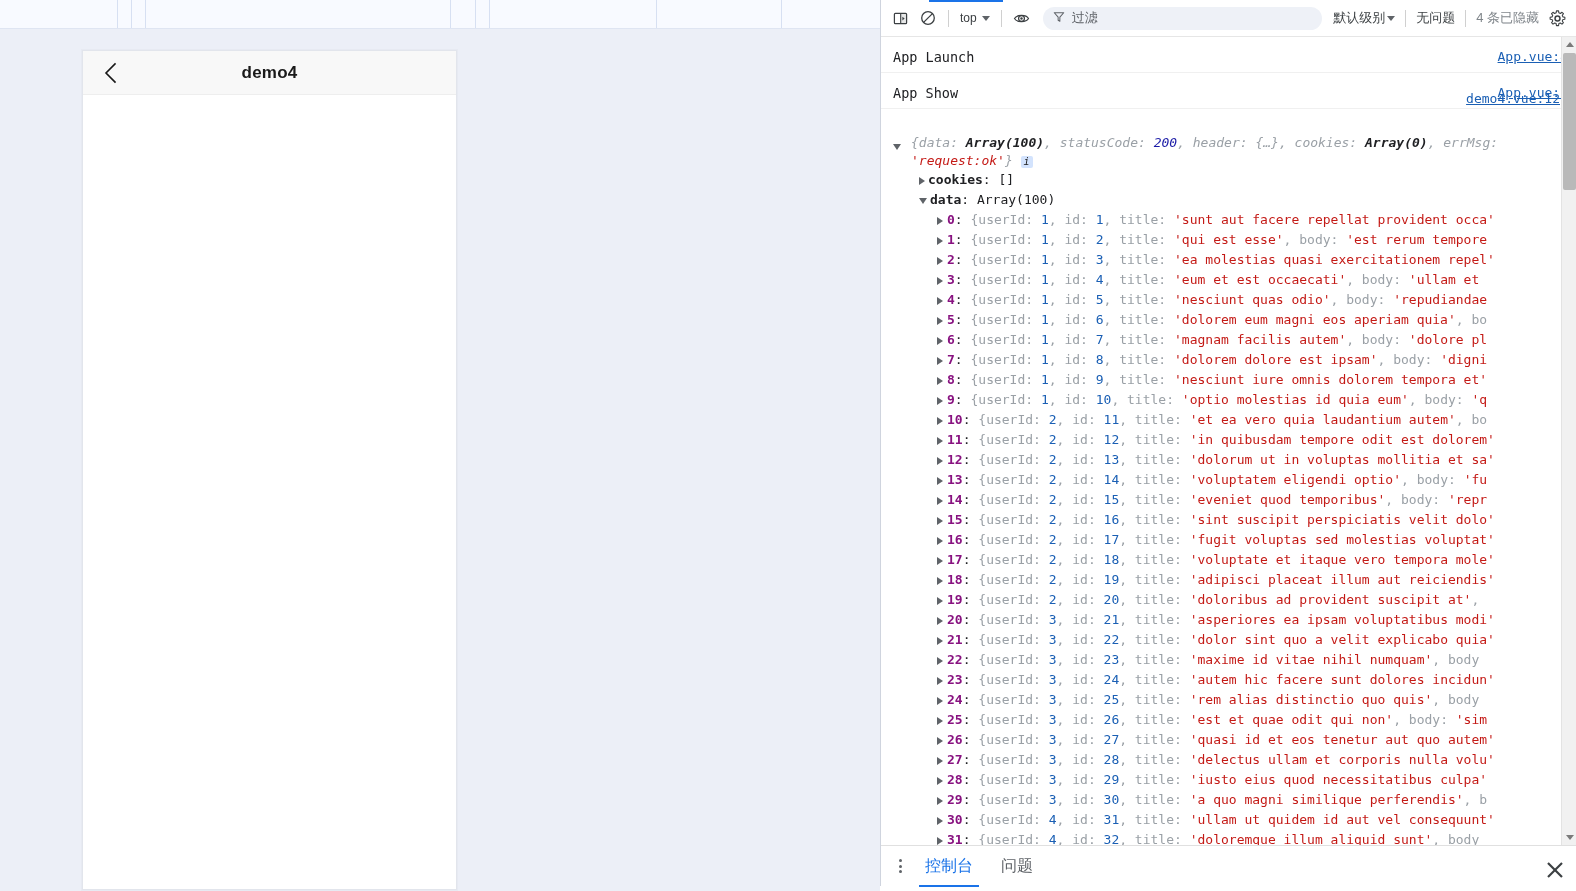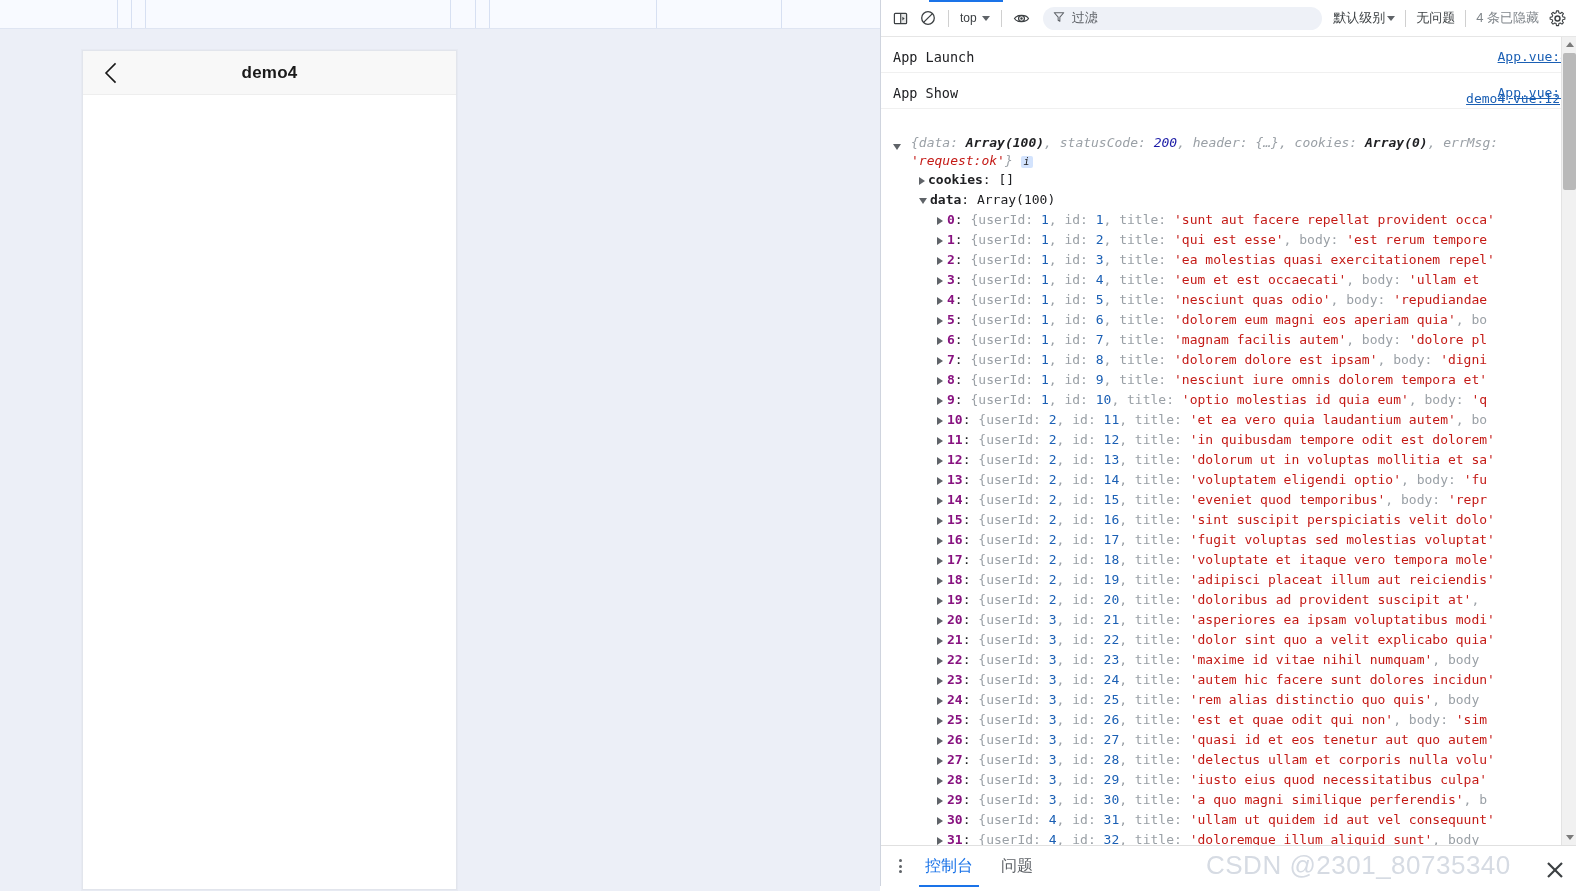--- a/index.html
+++ b/index.html
@@ -525,21 +525,20 @@
           <i></i>
           <i></i>
         </div>
       <div id="drawer-tabs" style="display:flex">
           <div class="drawer-tab active">控制台</div>
           <div class="drawer-tab">问题</div>
         </div>
     </div>
   </div>
 
-  <div class="watermark">CSDN @2301_80735340</div>
 
   <div class="close-x">
     <svg width="22" height="22" viewBox="0 0 22 22" aria-hidden="true">
       <line x1="4" y1="4" x2="18" y2="18" stroke="#3c4043" stroke-width="2.2"></line>
       <line x1="18" y1="4" x2="4" y2="18" stroke="#3c4043" stroke-width="2.2"></line>
     </svg>
   </div>
 </div>
 
 </body></html>

